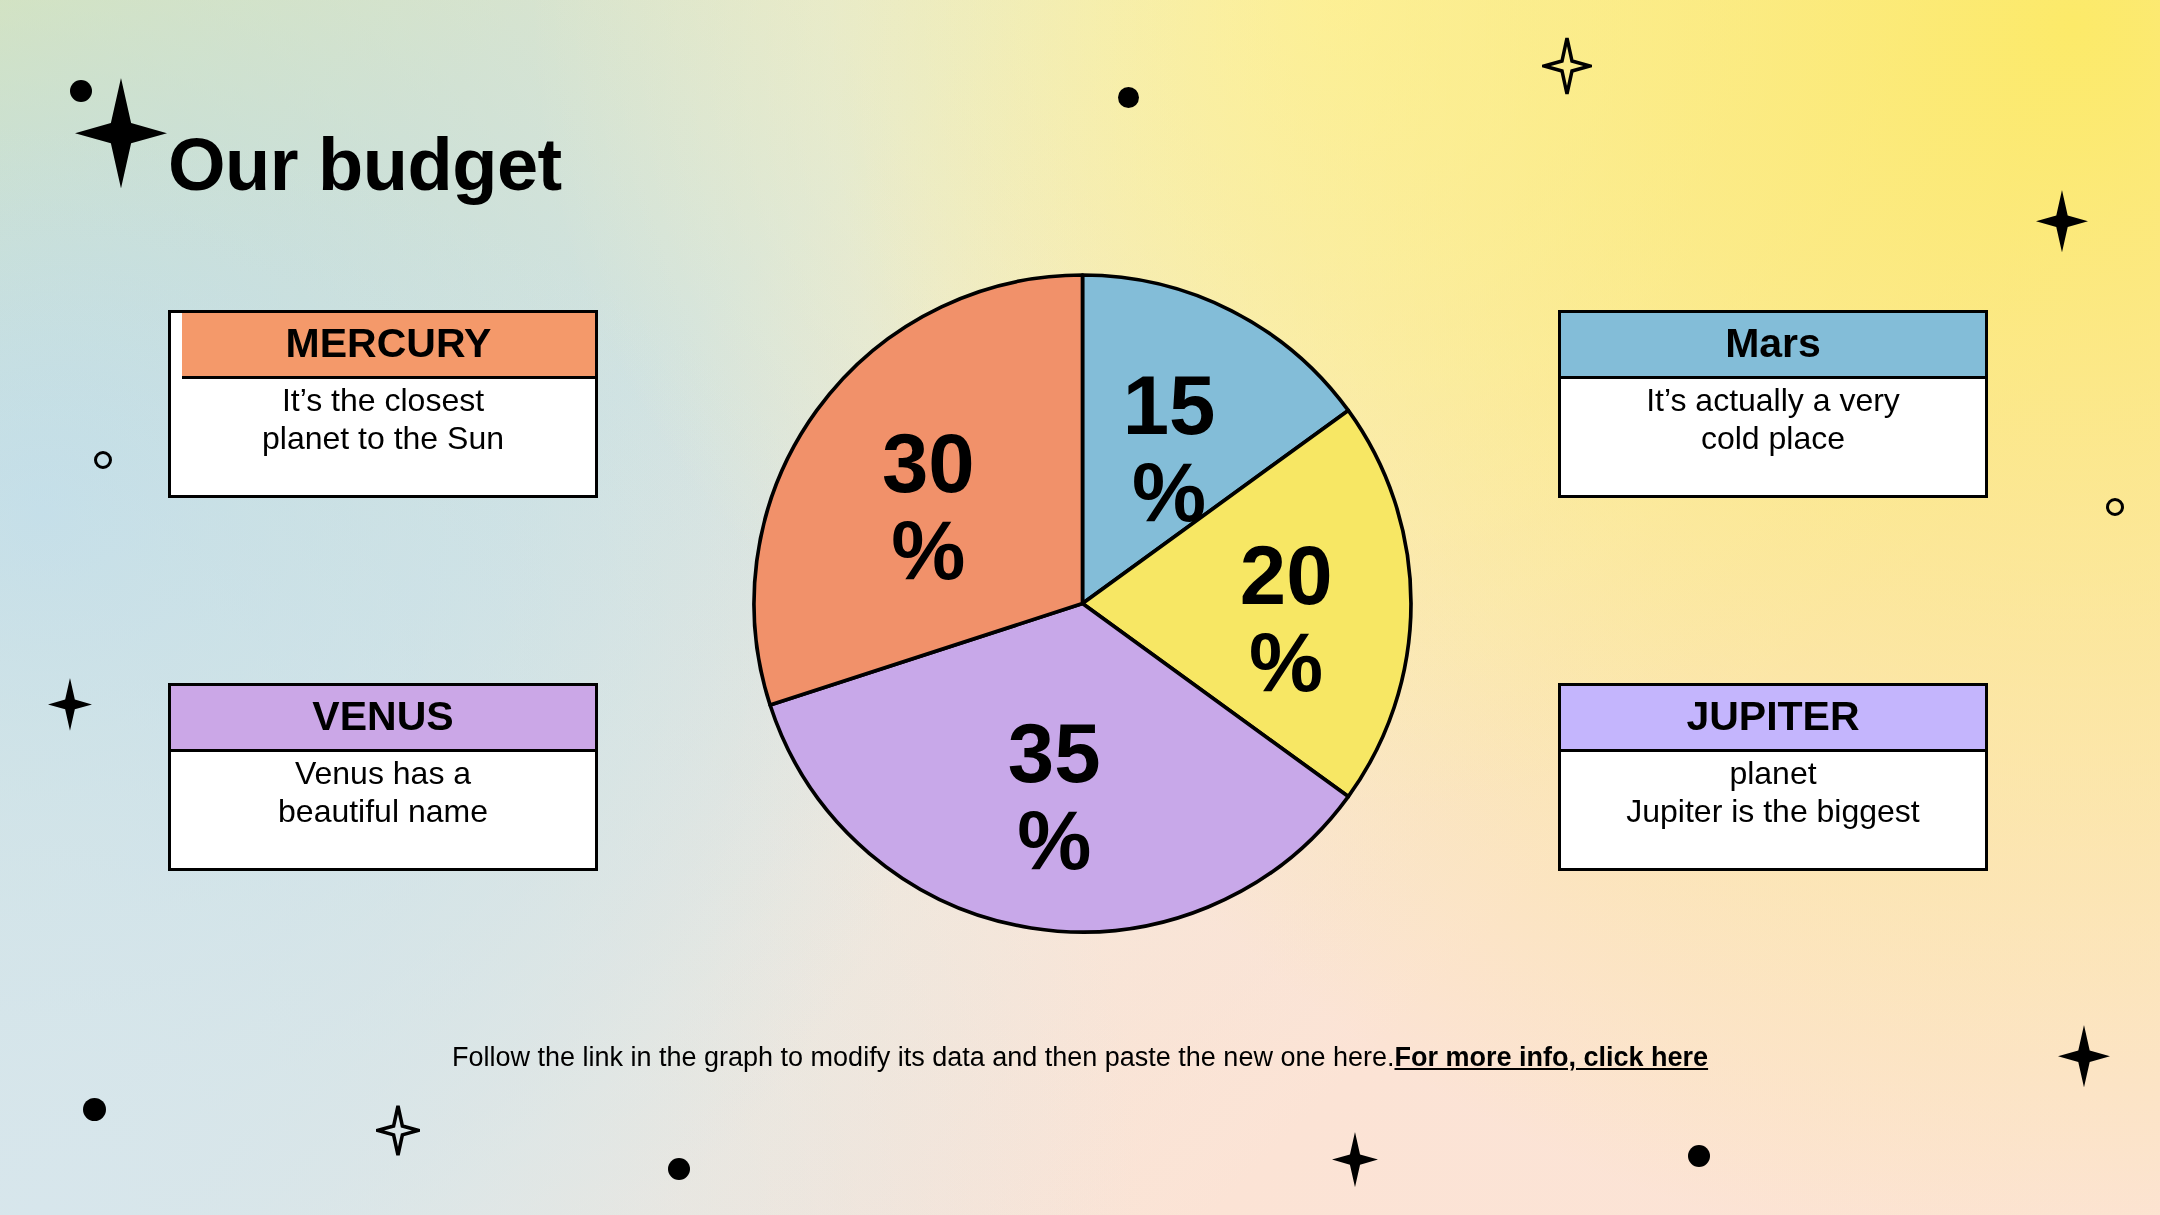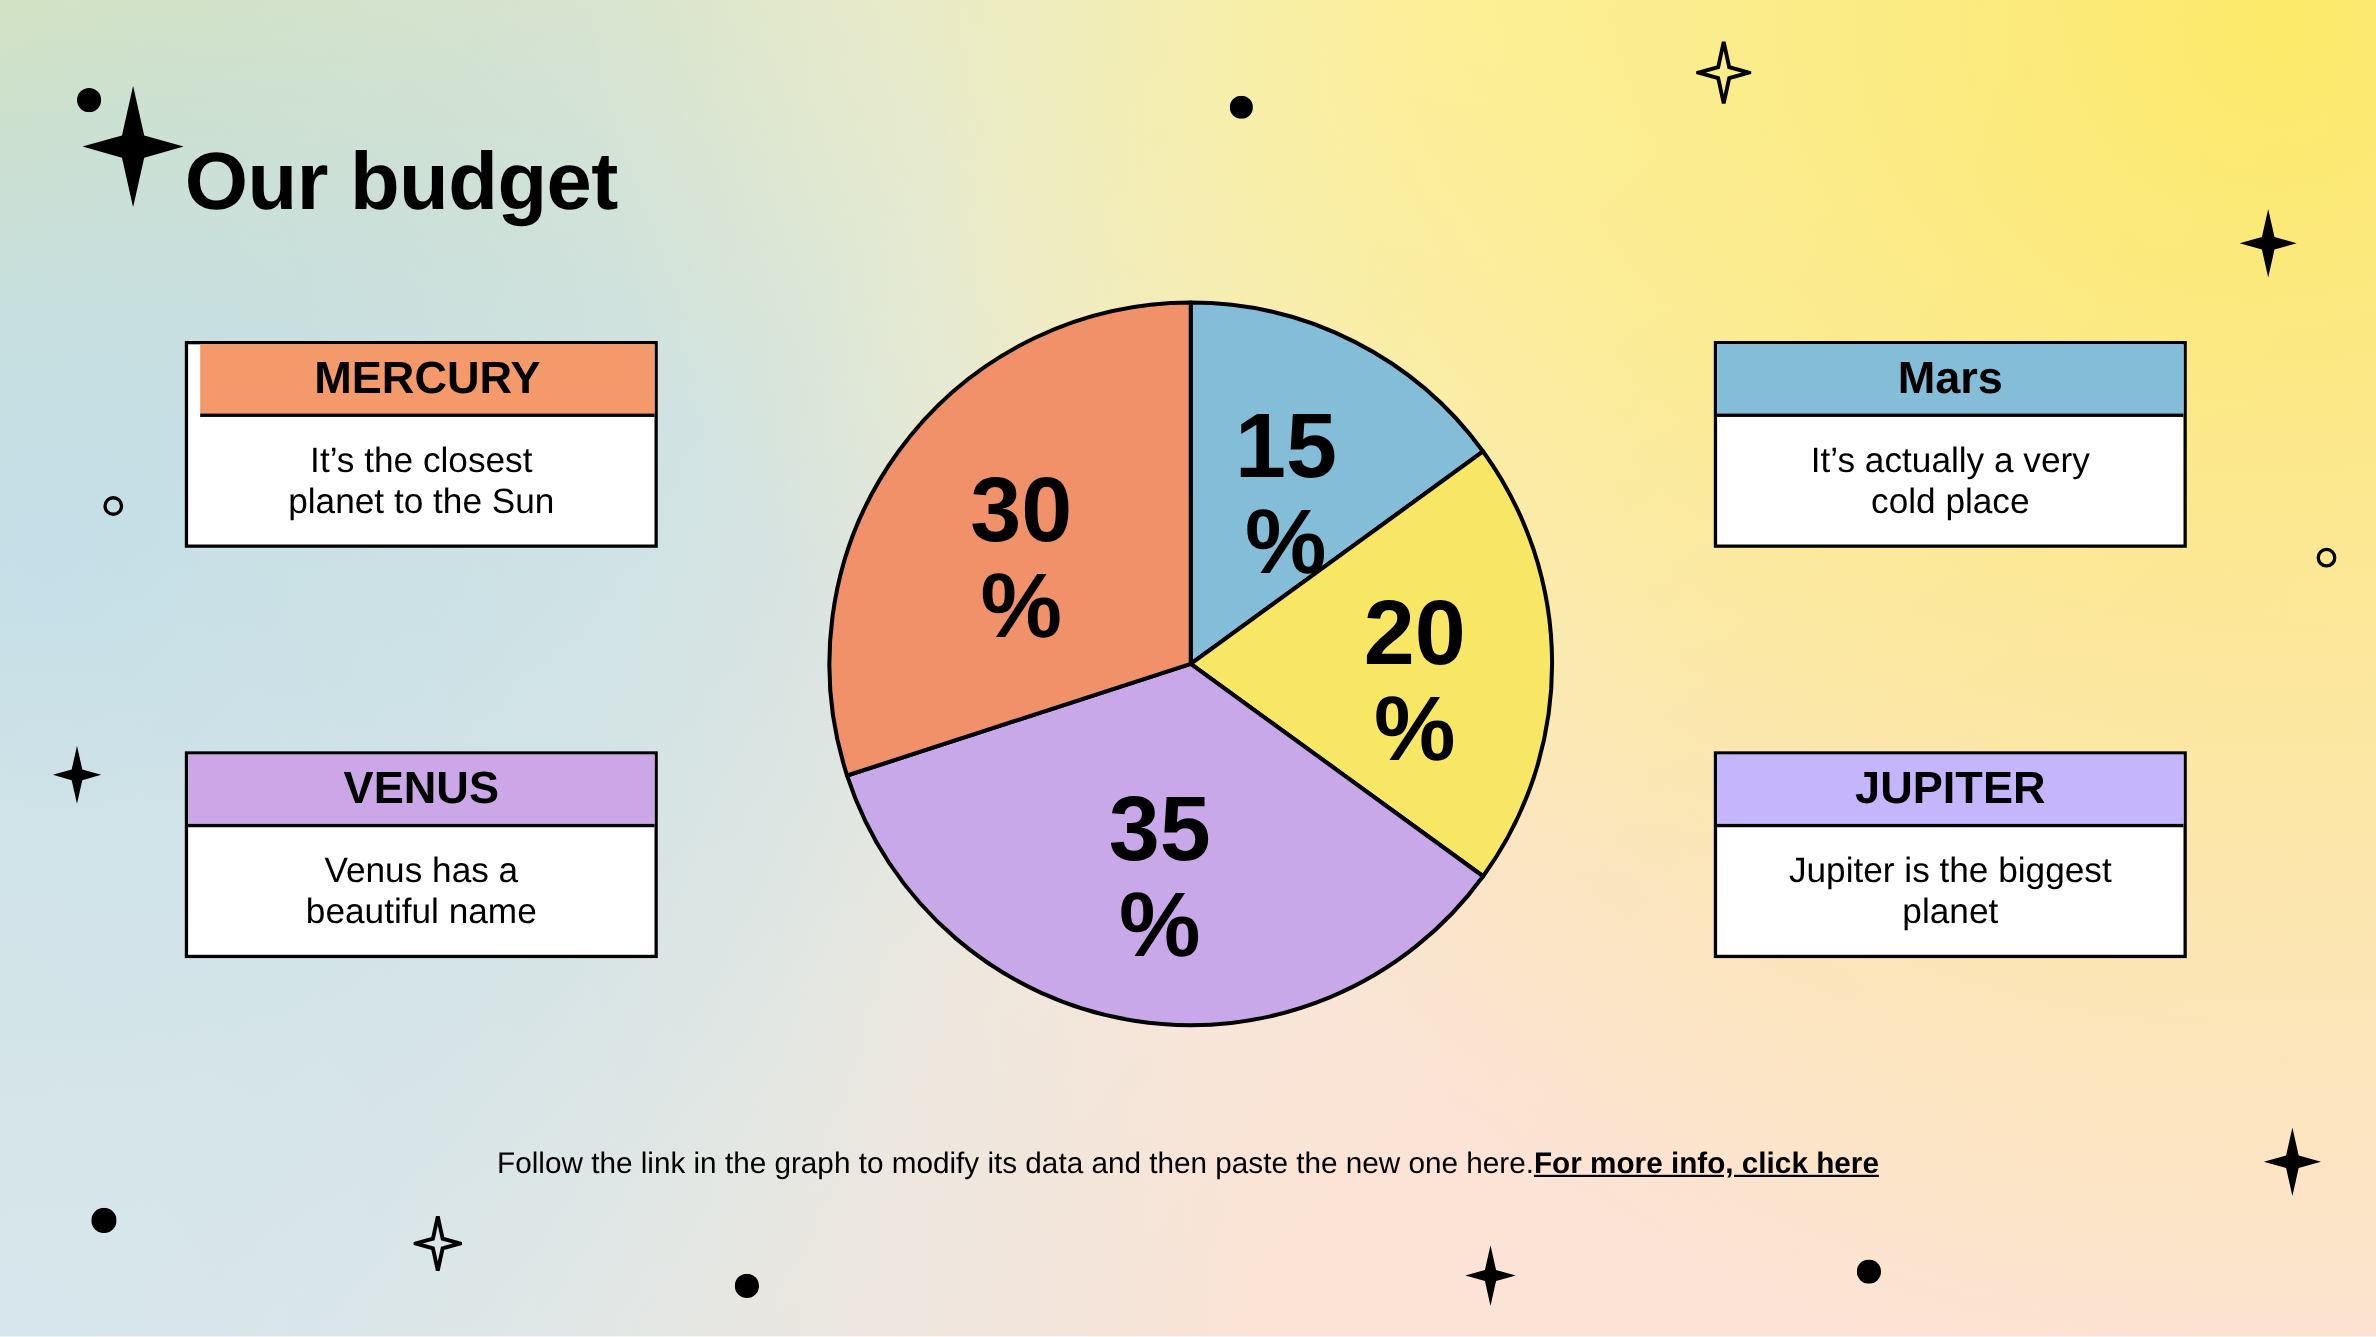--- a/index.html
+++ b/index.html
@@ -63,21 +63,21 @@
   }
   .card-body {
     text-align: center;
     font-size: 32px;
     line-height: 1.18;
     color: #000000;
     padding: 3px 16px 20px 16px;
     box-sizing: border-box;
     height: 116px;
     display: flex;
-    align-items: flex-end;
+    align-items: flex-start;
     justify-content: center;
   }
   .card-body span { display: block; }
 
   #card-mercury { left: 168px; top: 310px; }
   #card-venus   { left: 168px; top: 683px; }
   #card-mars    { left: 1558px; top: 310px; }
   #card-jupiter { left: 1558px; top: 683px; }
 
   
@@ -219,22 +219,22 @@
         <span>It’s actually a very</span>
         <span>cold place</span>
       </div>
     </div>
   </div>
 
   <div class="card" id="card-jupiter">
     <div class="card-header" style="background:#c4b5fd;">JUPITER</div>
     <div class="card-body">
       <div>
+        <span>planet</span>
         <span>Jupiter is the biggest</span>
-        <span>planet</span>
       </div>
     </div>
   </div>
 
   <div id="pie-wrap">
     <svg id="pie-svg" viewBox="0 0 400 400">
         <path d="M 200 200 L 200 3 A 197 197 0 0 1 359.3763478918646 84.20630529838279 Z" fill="#83BDD8" stroke="#000000" stroke-width="2.2" stroke-linejoin="round"></path>
         <path d="M 200 200 L 359.3763478918646 84.20630529838279 A 197 197 0 0 1 359.3763478918646 315.7936947016172 Z" fill="#F7E764" stroke="#000000" stroke-width="2.2" stroke-linejoin="round"></path>
         <path d="M 200 200 L 359.3763478918646 315.7936947016172 A 197 197 0 0 1 12.641866289854761 260.87634789186467 Z" fill="#C8A8E9" stroke="#000000" stroke-width="2.2" stroke-linejoin="round"></path>
         <path d="M 200 200 L 12.641866289854761 260.87634789186467 A 197 197 0 0 1 199.99999999999997 3 Z" fill="#F1916A" stroke="#000000" stroke-width="2.2" stroke-linejoin="round"></path>

